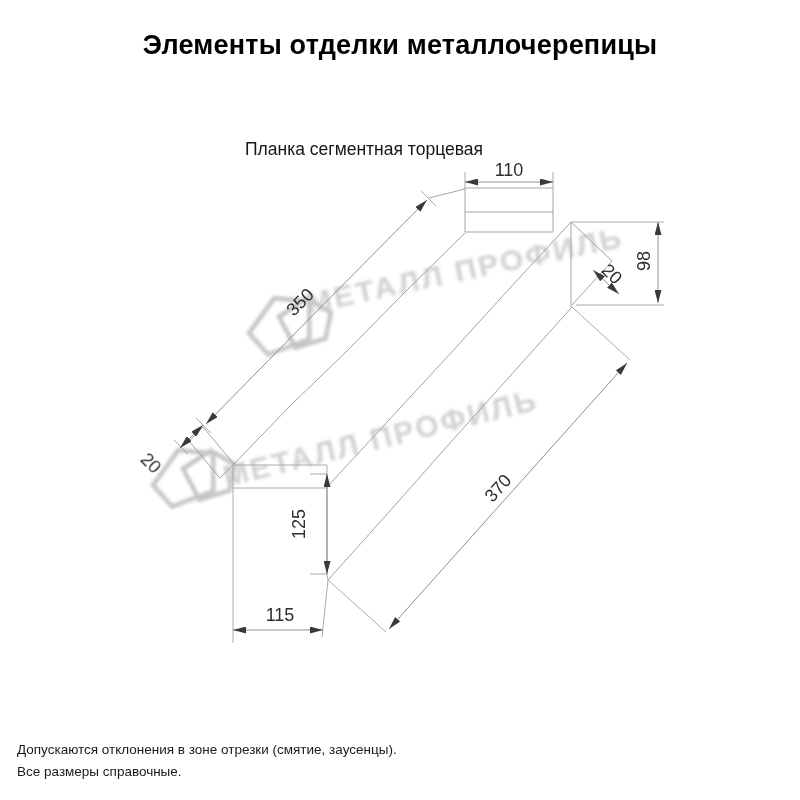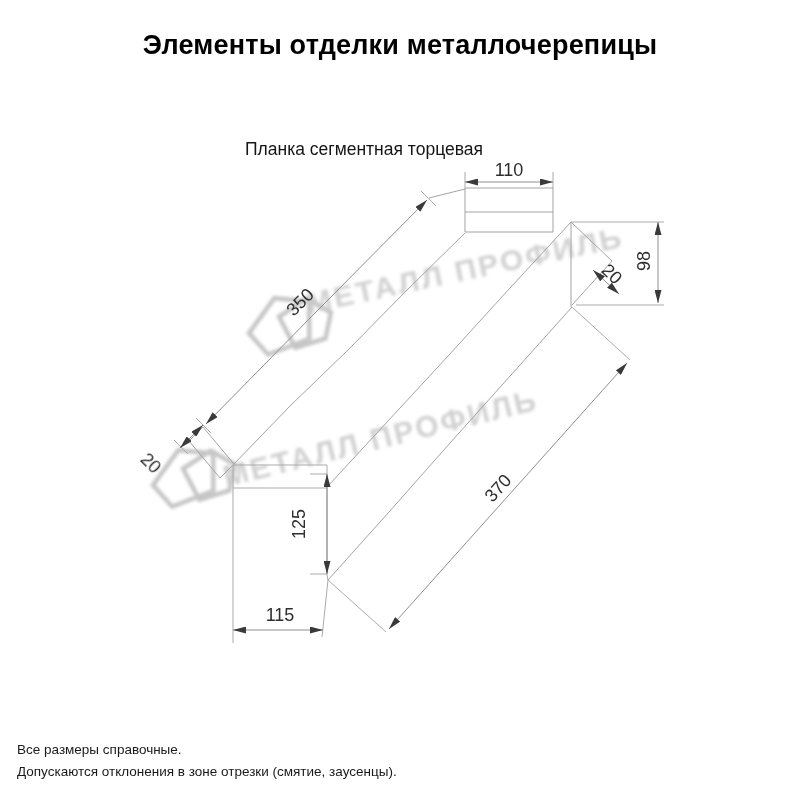--- a/index.html
+++ b/index.html
@@ -124,15 +124,15 @@
     <text class="dim" x="150" y="464" text-anchor="middle" dominant-baseline="middle" transform="rotate(45 150 464)">20</text>
     <text class="dim" x="611" y="275" text-anchor="middle" dominant-baseline="middle" transform="rotate(45 611 275)">20</text>
     <text class="dim" x="645" y="261" text-anchor="middle" dominant-baseline="middle" transform="rotate(-90 645 261)">98</text>
     <text class="dim" x="499" y="489" text-anchor="middle" dominant-baseline="middle" transform="rotate(-48 499 489)">370</text>
     <text class="dim" x="300" y="524" text-anchor="middle" dominant-baseline="middle" transform="rotate(-90 300 524)">125</text>
     <text class="dim" x="280" y="621" text-anchor="middle">115</text>
   </g>
 </svg>
 
 <div class="footer">
+  <div>Допускаются отклонения в зоне отрезки (смятие, заусенцы).</div>
   <div>Все размеры справочные.</div>
-  <div>Допускаются отклонения в зоне отрезки (смятие, заусенцы).</div>
 </div>
 
 </body></html>

